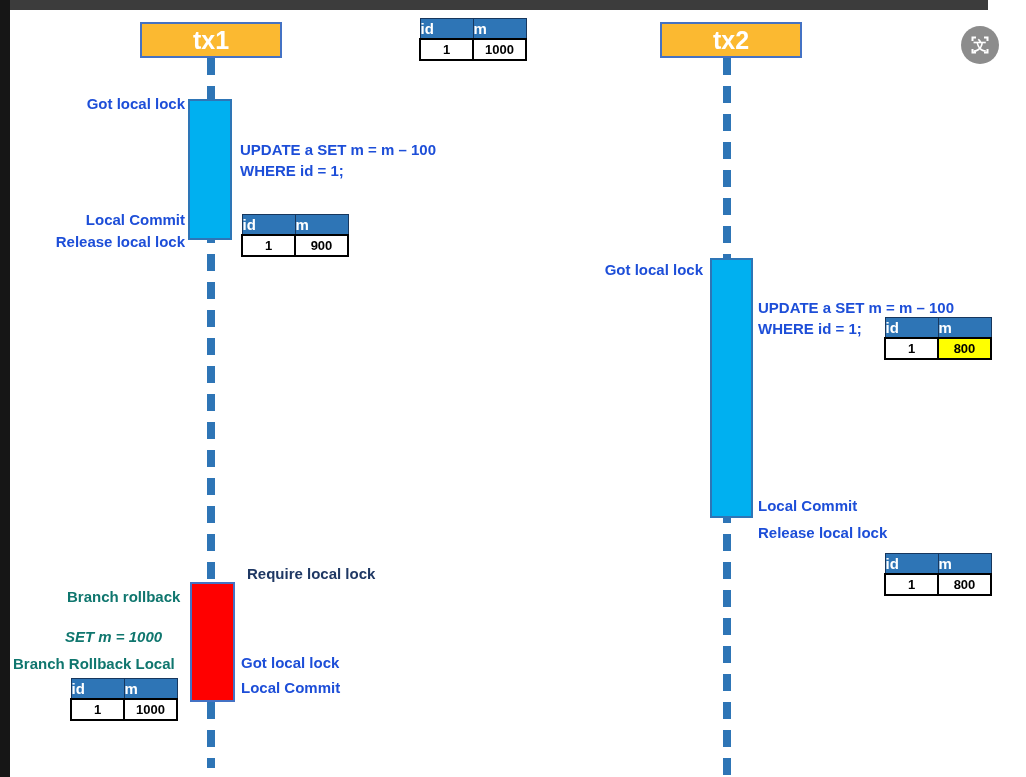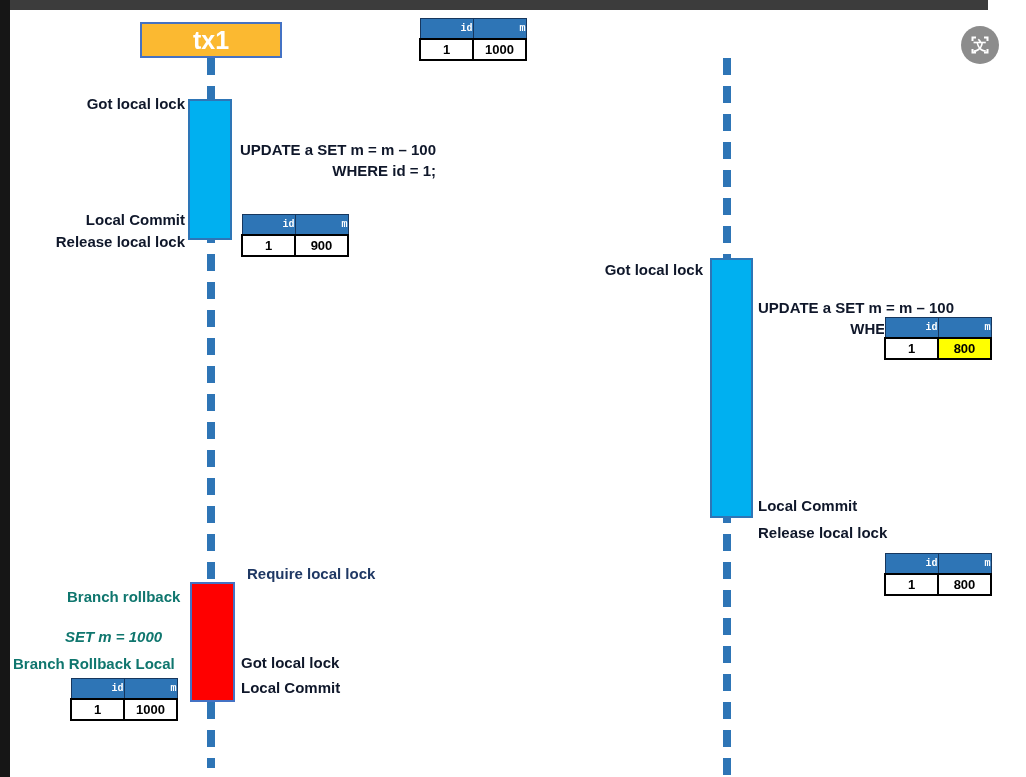--- a/index.html
+++ b/index.html
@@ -17,29 +17,29 @@
   }
   .lifeline{
     position:absolute;width:8px;z-index:1;
     background:repeating-linear-gradient(to bottom,#2E75B6 0px,#2E75B6 17px,rgba(0,0,0,0) 17px,rgba(0,0,0,0) 28px);
   }
   .bar{position:absolute;box-sizing:border-box;border:2px solid #2E75B6;z-index:2;}
   .bar-blue{background:#00B0F0;}
   .bar-red{background:#FF0000;border-color:#4472C4;}
 
   .lbl{position:absolute;font-weight:bold;font-size:15px;white-space:nowrap;z-index:4;}
-  .cyan{color:#0f172a;}
+  .cyan{color:#1d4ed8;}
   .red{color:#0f766e;}
   .navy{color:#1F3864;}
-  .sql{line-height:21px;text-align:right;}
+  .sql{line-height:21px;}
 
   table.dtable{position:absolute;border-collapse:collapse;z-index:4;background:#fff;}
   table.dtable th{
     background:#2E75B6;color:#fff;border:1px solid #17375E;
-    width:51px;height:19px;font-size:10px;font-weight:bold;text-align:right;padding:0;font-family:Liberation Mono, monospace;
+    width:51px;height:19px;font-size:15px;font-weight:bold;text-align:left;padding:0;
   }
   table.dtable td{
     background:#fff;color:#000;border:2px solid #000;
     width:51px;height:19px;font-size:13px;font-weight:bold;text-align:center;padding:0;
   }
   table.dtable td.hl{background:#FFFF00;}
 
   .capture-btn{position:absolute;left:960px;top:25px;width:40px;height:40px;cursor:pointer;z-index:5;}
 </style>
 </head>
@@ -48,20 +48,23 @@
 <div class="stage">
 
   <div class="strip-top"></div>
   <div class="strip-left"></div>
 
   <div class="lifeline" style="left:207px;top:58px;height:710px;"></div>
   <div class="lifeline" style="left:723px;top:58px;height:719px;"></div>
 
   <div class="actor" style="left:140px;top:22px;">
     <span>tx1</span>
+  </div>
+  <div class="actor" style="left:660px;top:22px;">
+    <span>tx2</span>
   </div>
 
   <div class="bar bar-blue" style="left:188px;top:99px;width:44px;height:141px;"></div>
   <div class="bar bar-blue" style="left:710px;top:258px;width:43px;height:260px;"></div>
   <div class="bar bar-red" style="left:190px;top:582px;width:45px;height:120px;"></div>
 
   <div class="lbl cyan" style="right:841px;top:95px;">Got local lock</div>
   <div class="lbl cyan sql" style="left:240px;top:139px;">
     <div>UPDATE a SET m = m – 100</div>
     <div>WHERE id = 1;</div>

